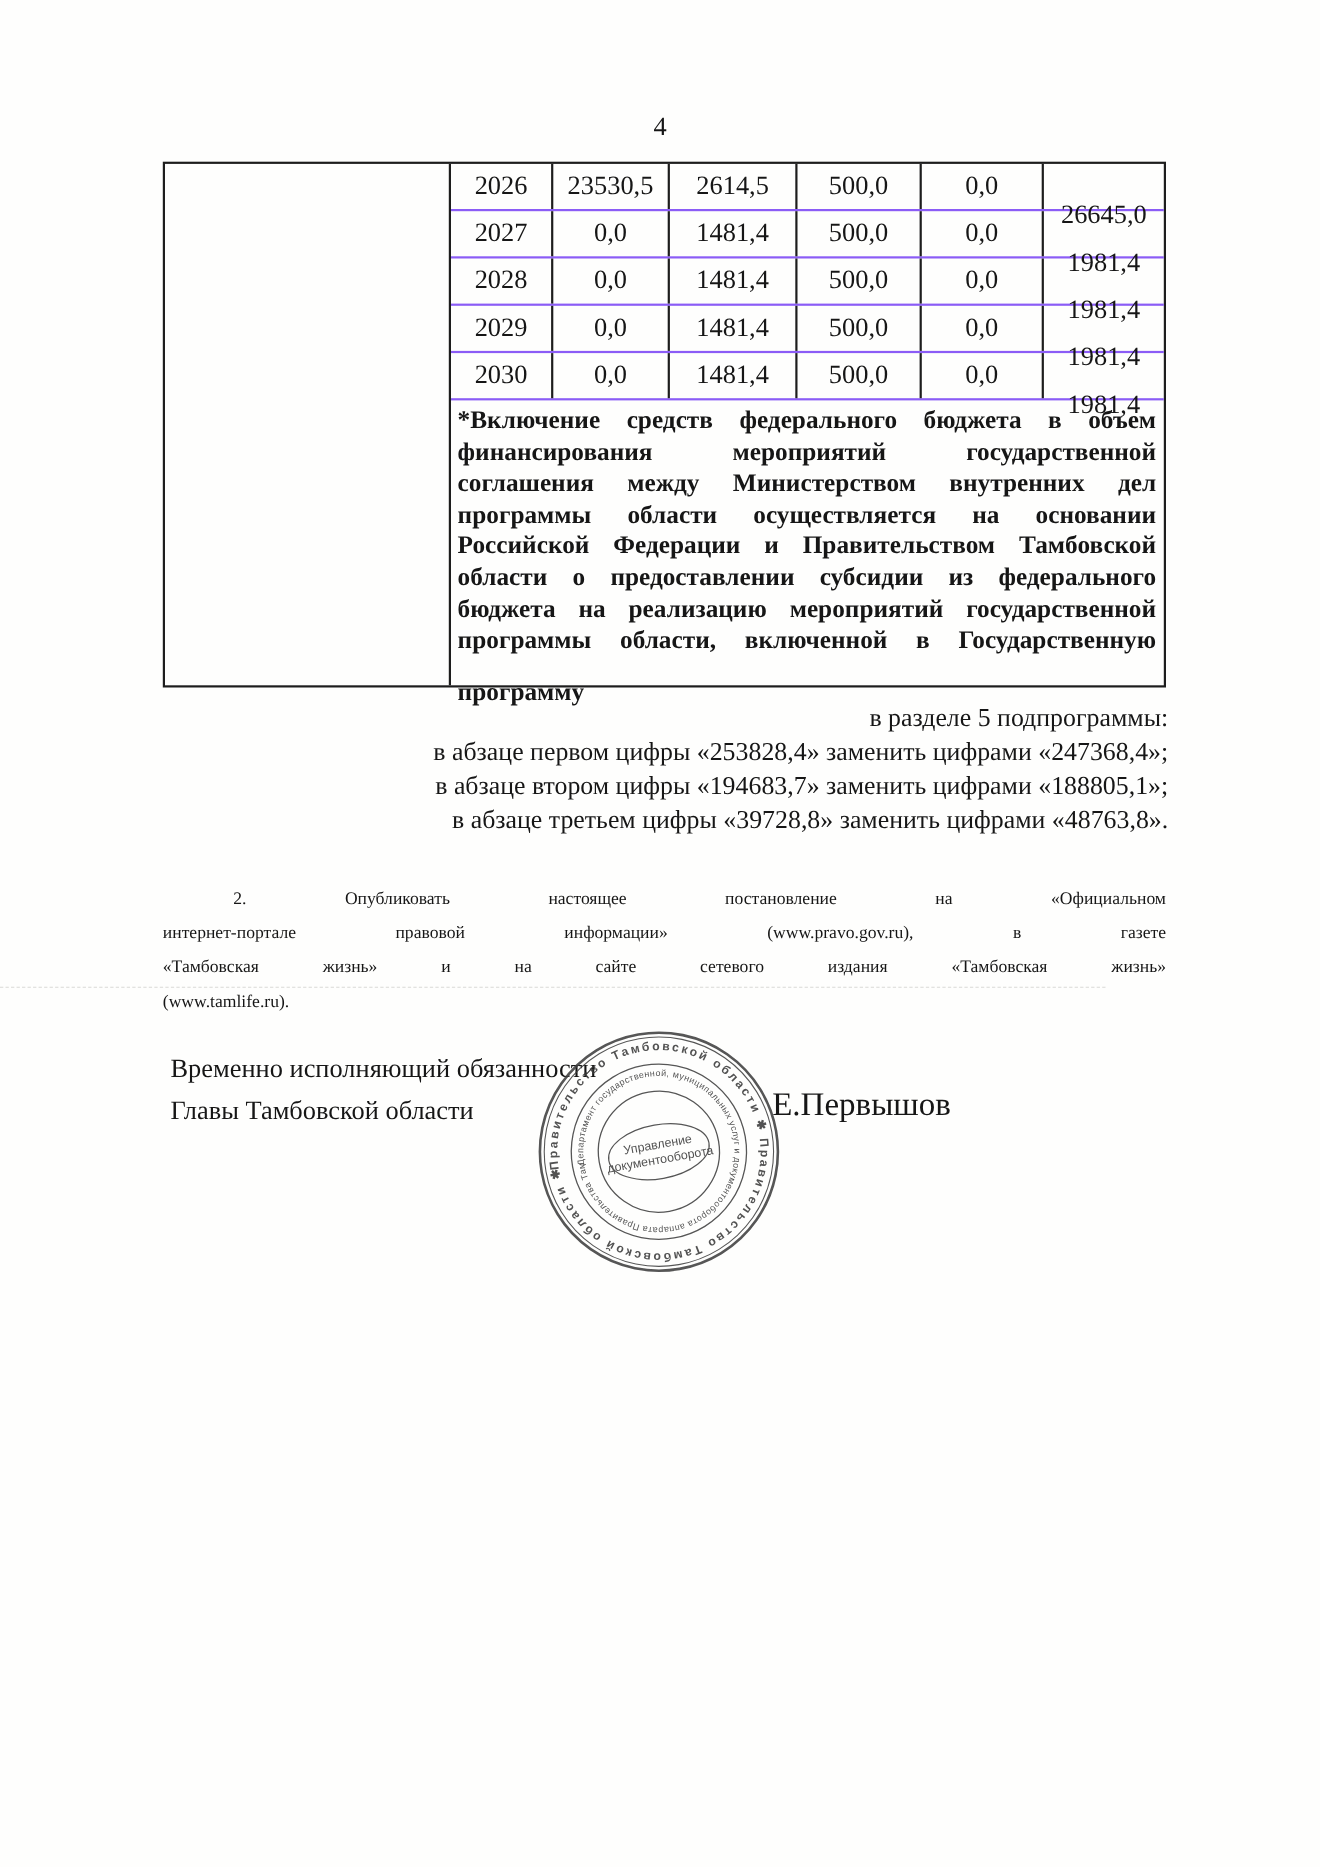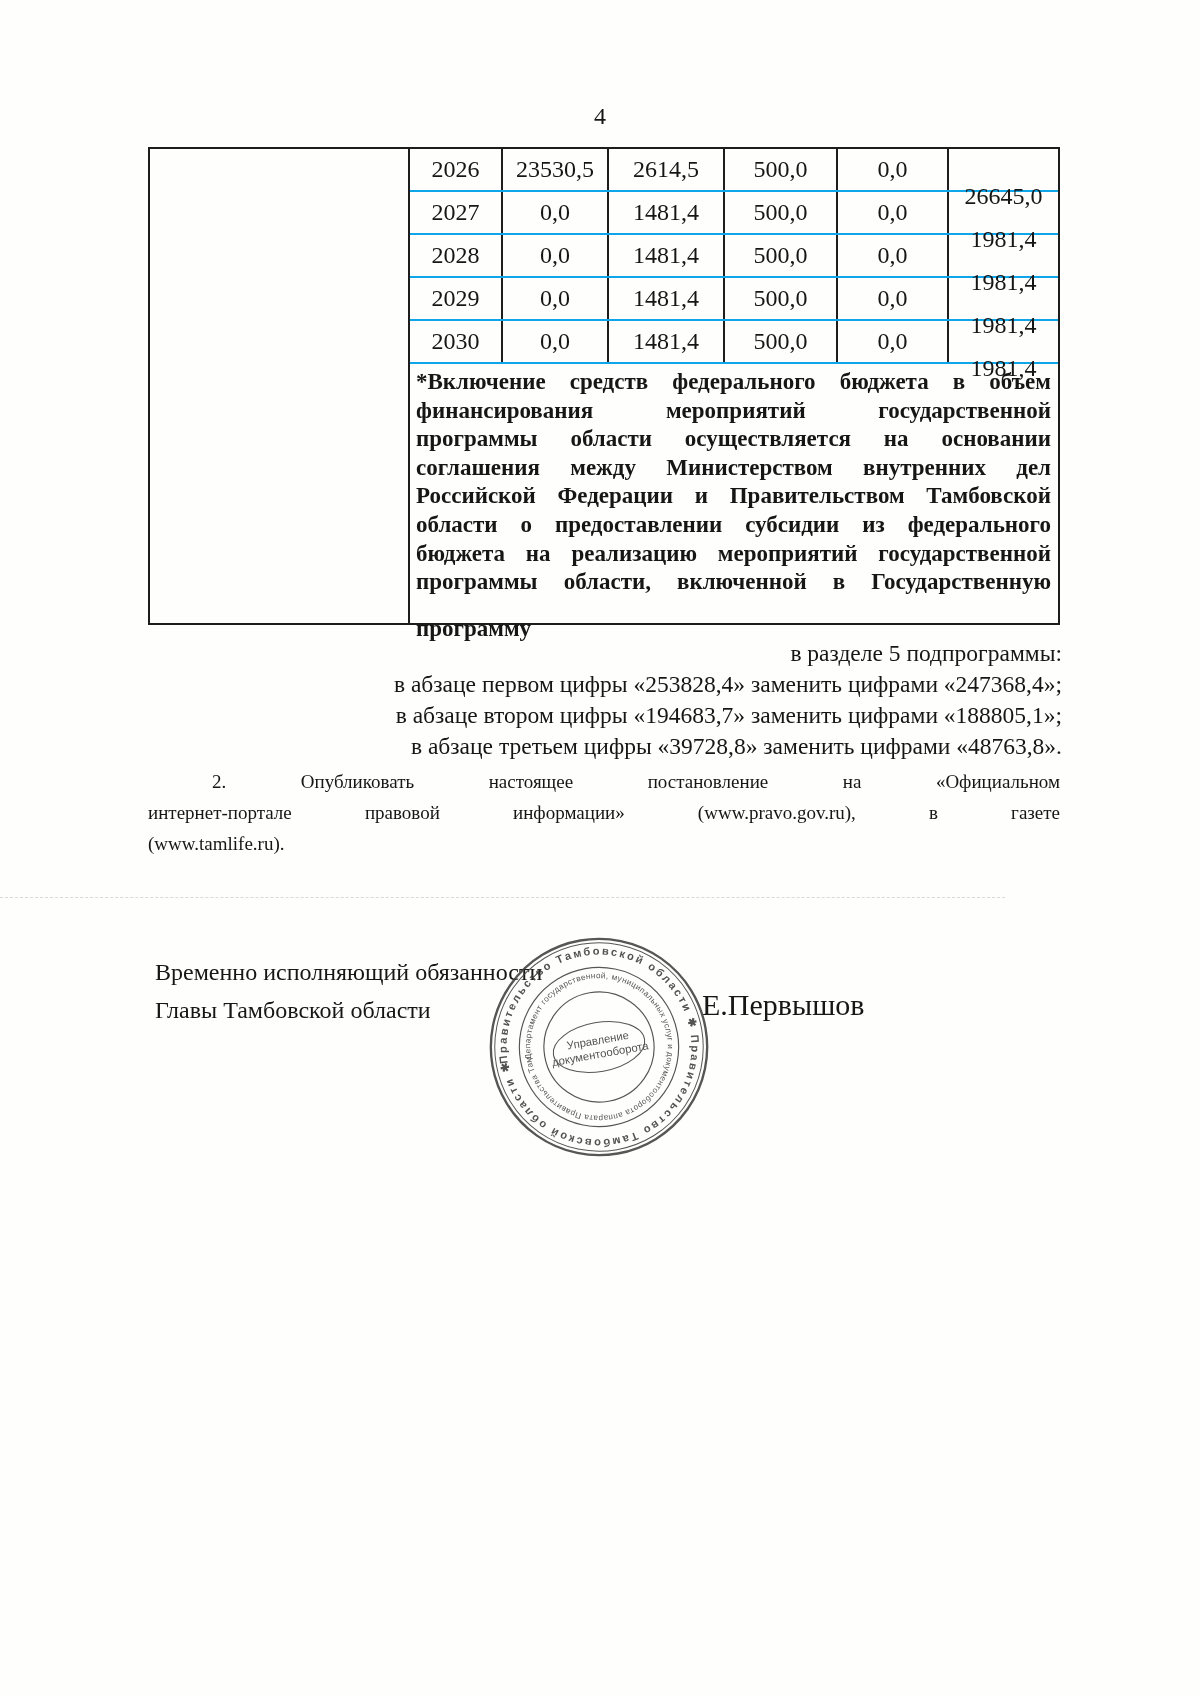--- a/index.html
+++ b/index.html
@@ -19,21 +19,21 @@
   }
 
   
   .doc-table {
     position: absolute; left: 148px; top: 147px; width: 912px; height: 478px;
     border: 2px solid #1d1d1d;
     display: flex;
   }
   .left-cell { width: 260px; border-right: 2px solid #1d1d1d; }
   .right-area { flex: 1; display: flex; flex-direction: column; }
-  .trow { display: flex; height: 43px; border-bottom: 2px solid #0ea5e9; flex: none; }
+  .trow { display: flex; height: 43px; border-bottom: 2px solid #8b5cf6; flex: none; }
   .tcell {
     border-right: 2px solid #1d1d1d;
     display: flex; align-items: center; justify-content: center;
     font-size: 24px;
   }
   .tcell:last-child { border-right: none; margin-top: 47px; }
   .c-year { width: 93px; }
   .c1 { width: 106px; }
   .c2 { width: 116px; }
   .c3 { width: 113px; }
@@ -41,21 +41,21 @@
   .c5 { flex: 1; }
 
   .footnote { flex: 1; padding: 4px 7px 0 6px; font-size: 23px; font-weight: bold; }
   .fn-line { line-height: 28.6px; text-align: justify; text-align-last: justify; }
   .fn-line.last { text-align-last: left; margin-top: 18px; }
 
   
   .amendments { position: absolute; left: 212px; top: 638px; width: 850px; font-size: 23.5px; }
   .amendments div { line-height: 31px; text-align: right; }
 
-  .pub-paragraph { position: absolute; left: 148px; top: 766px; width: 912px; font-size: 19px; }
+  .pub-paragraph { position: absolute; left: 148px; top: 802px; width: 912px; font-size: 16px; }
   .p-line { line-height: 31px; text-align: justify; text-align-last: justify; }
   .p-line.first { padding-left: 64px; }
   .p-line.last { text-align-last: left; }
 
   .scan-line {
     position: absolute; left: 0; top: 897px; width: 1005px; height: 0;
     border-top: 1px dashed #d9d9d6;
   }
 
   
@@ -130,42 +130,43 @@
         <div class="tcell c1">0,0</div>
         <div class="tcell c2">1481,4</div>
         <div class="tcell c3">500,0</div>
         <div class="tcell c4">0,0</div>
         <div class="tcell c5">1981,4</div>
       </div>
 
       <div class="footnote">
         <div class="fn-line">*Включение средств федерального бюджета в объем</div>
         <div class="fn-line">финансирования мероприятий государственной</div>
+        <div class="fn-line">соглашения между Министерством внутренних дел</div>
         <div class="fn-line">программы области осуществляется на основании</div>
-        <div class="fn-line">соглашения между Министерством внутренних дел</div>
         <div class="fn-line">Российской Федерации и Правительством Тамбовской</div>
         <div class="fn-line">области о предоставлении субсидии из федерального</div>
         <div class="fn-line">бюджета на реализацию мероприятий государственной</div>
         <div class="fn-line">программы области, включенной в Государственную</div>
         <div class="fn-line last">программу</div>
       </div>
 
     </div>
   </div>
 
   <div class="amendments">
     <div>в разделе 5  подпрограммы:</div>
     <div>в абзаце первом цифры «253828,4» заменить  цифрами «247368,4»;</div>
     <div>в абзаце втором цифры «194683,7» заменить цифрами «188805,1»;</div>
     <div>в абзаце третьем цифры «39728,8» заменить  цифрами «48763,8».</div>
   </div>
 
   <div class="pub-paragraph">
     <div class="p-line first">2. Опубликовать настоящее постановление на «Официальном</div>
     <div class="p-line">интернет-портале правовой информации» (www.pravo.gov.ru), в газете</div>
+    <div class="p-line">«Тамбовская жизнь» и на сайте сетевого издания «Тамбовская жизнь»</div>
     <div class="p-line last">(www.tamlife.ru).</div>
   </div>
 
   <div class="scan-line"></div>
 
   <div class="sig-position">
     <div>Временно исполняющий обязанности</div>
     <div>Главы Тамбовской области</div>
   </div>
   <div class="sig-name">Е.Первышов</div>

